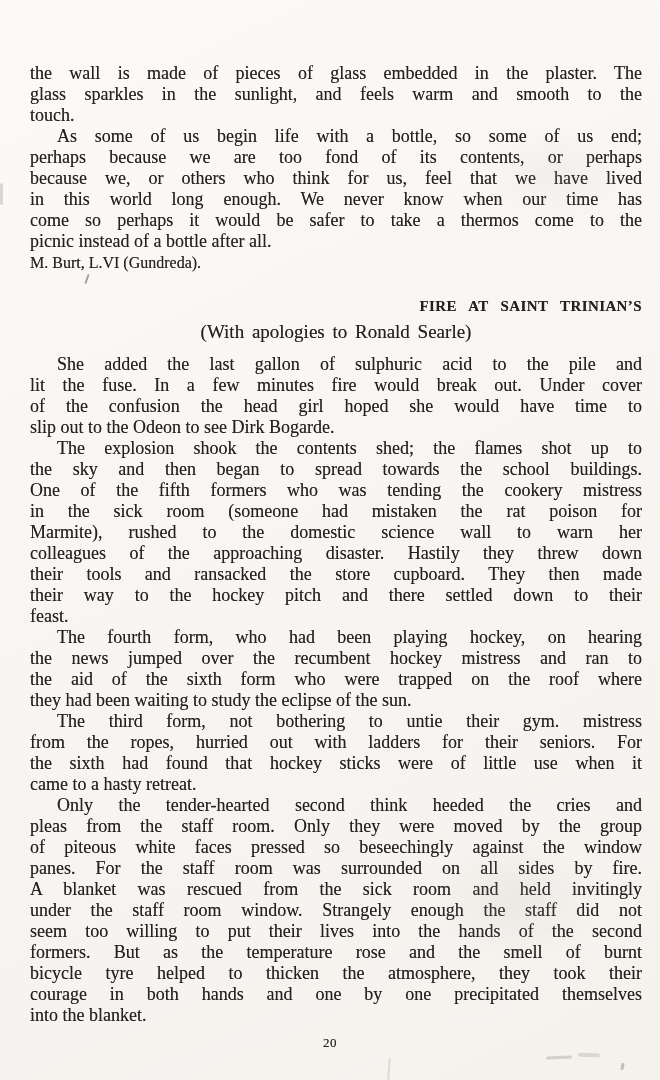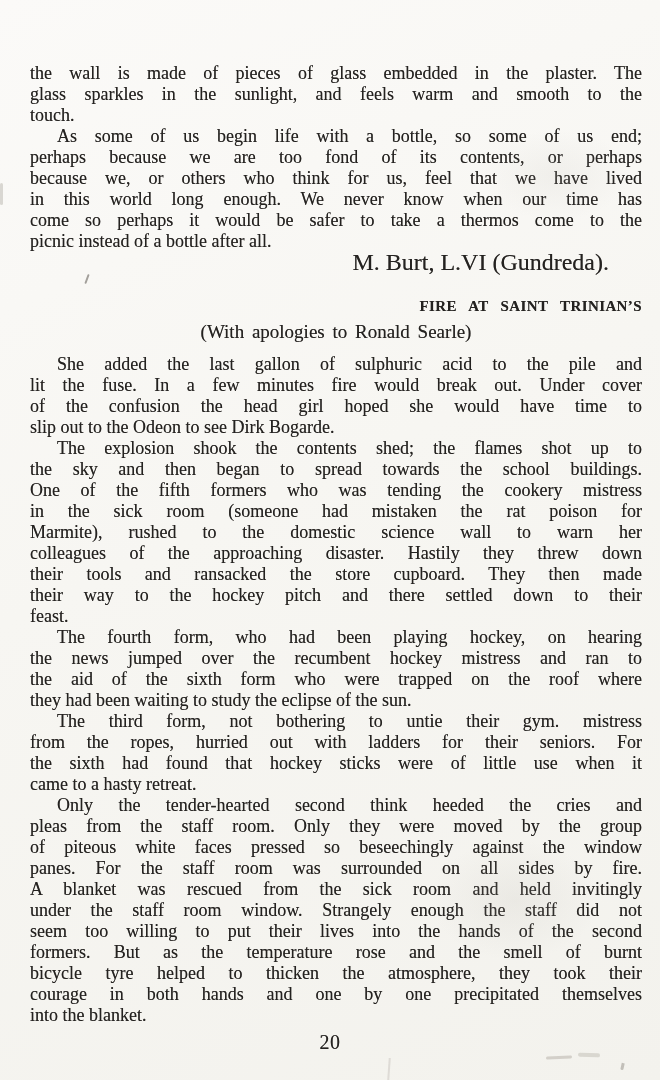--- a/index.html
+++ b/index.html
@@ -31,23 +31,23 @@
     font-size: 18px;
     line-height: 21px;
     text-align: justify;
     text-align-last: justify;
     white-space: normal;
   }
   .line.last { text-align-last: left; }
   .line.indent { text-indent: 27px; }
 
   .byline {
-    font-size: 24px;
+    font-size: 16px;
     line-height: 21px;
-    text-align: right;
+    text-align: left;
     padding-right: 33px;
   }
 
   .article-title {
     margin: 21px 0 0 0;
     font-size: 15px;
     line-height: 24px;
     font-weight: bold;
     text-align: right;
     word-spacing: 8px;
@@ -62,21 +62,21 @@
     word-spacing: 3px;
   }
   .main-paras { margin-top: 11px; }
 
   .page-number {
     position: absolute;
     left: 0;
     top: 1032px;
     width: 660px;
     text-align: center;
-    font-size: 20px;
+    font-size: 13px;
     line-height: 21px;
     letter-spacing: 0.5px;
   }
 
   
   .artifact { position: absolute; pointer-events: none; }
   .a-left-tick   { left: 0px;   top: 183px;  width: 3px;  height: 22px; background: #c7c4be; opacity: .65; border-radius: 2px; }
   .a-stray-tick  { left: 86px;  top: 274px;  width: 2px;  height: 10px; background: #8d8a84; opacity: .8; transform: rotate(20deg); border-radius: 1px; }
   .a-smudge-dash1{ left: 546px; top: 1056px; width: 26px; height: 3px;  background: #ccc9c2; opacity: .85; transform: rotate(-3deg); border-radius: 2px; }
   .a-smudge-dash2{ left: 578px; top: 1053px; width: 22px; height: 4px;  background: #d2cfc8; opacity: .8;  transform: rotate(2deg);  border-radius: 2px; }

